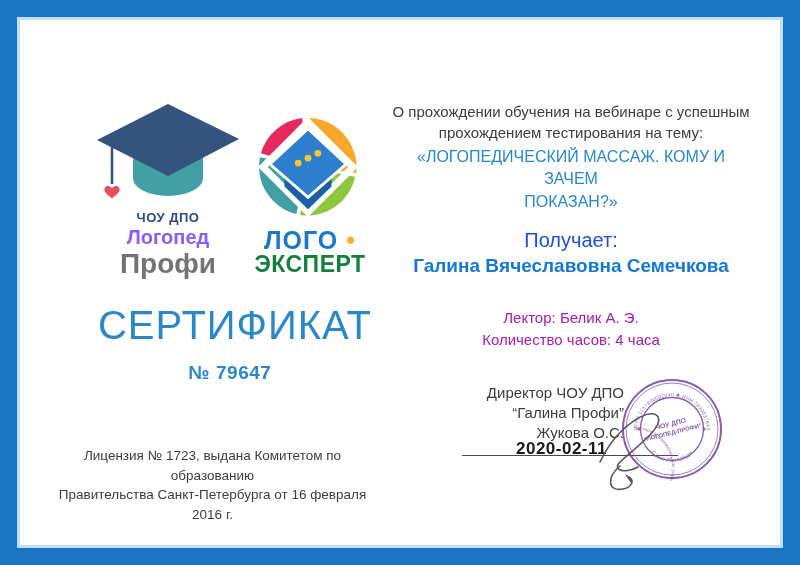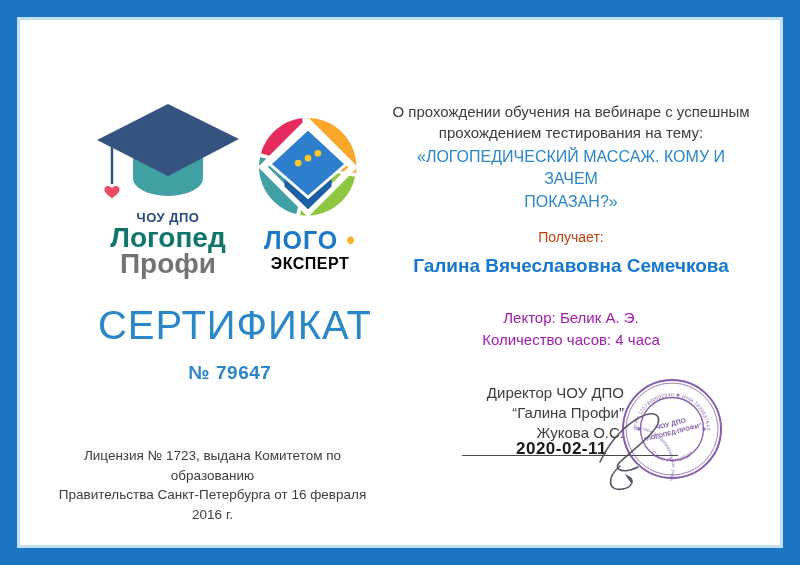--- a/index.html
+++ b/index.html
@@ -13,33 +13,33 @@
     position:absolute;left:20px;top:20px;width:760px;height:525px;
     background:#ffffff;
     box-shadow:0 0 0 3px #C3DFF4;
   }
   .abs{position:absolute;}
   .center{text-align:center;}
   .right-al{text-align:right;}
 
   
   .org-small{font-size:13px;font-weight:bold;color:#2B4B7C;letter-spacing:.5px;}
-  .org-teal{font-size:28px;font-weight:bold;color:#0f766e;line-height:25px;}
+  .org-teal{font-size:20px;font-weight:bold;color:#8b5cf6;line-height:25px;}
   .org-navy{font-size:28px;font-weight:bold;color:#737373;line-height:27px;}
   .logo2-line1{font-size:25px;font-weight:bold;color:#1B79C8;letter-spacing:1px;line-height:24px;}
   .logo2-dot{color:#F9B12B;}
-  .logo2-line2{font-size:16px;font-weight:bold;color:#000000;letter-spacing:.5px;line-height:24px;}
+  .logo2-line2{font-size:23px;font-weight:bold;color:#15803d;letter-spacing:.5px;line-height:24px;}
   .cert-title{font-size:40px;color:#2B87C8;letter-spacing:1px;font-weight:400;}
   .cert-number{font-size:19px;color:#2B87C8;font-weight:600;letter-spacing:.5px;}
   .license{font-size:13.5px;color:#3D3D3D;line-height:1.45;margin-top:20px;}
 
   
   .intro{font-size:15px;color:#3D3D3D;line-height:1.38;}
   .topic{font-size:16px;color:#2B87C8;line-height:1.38;margin-top:3px;}
-  .receives{font-size:14px;color:#c2410c;}
+  .receives{font-size:20px;color:#1d4ed8;}
   .recipient{font-size:19px;font-weight:bold;color:#1778D2;}
   .meta-line{font-size:15px;color:#a21caf;}
   .director{font-size:15px;color:#3D3D3D;line-height:20px;}
   .date{font-size:17px;font-weight:bold;color:#1A1A1A;letter-spacing:.5px;}
   .sig-line{border-top:1.5px solid #4a4a4a;height:0;}
   .stamp-svg{opacity:.92;}
 </style>
 </head>
 <body>
 

